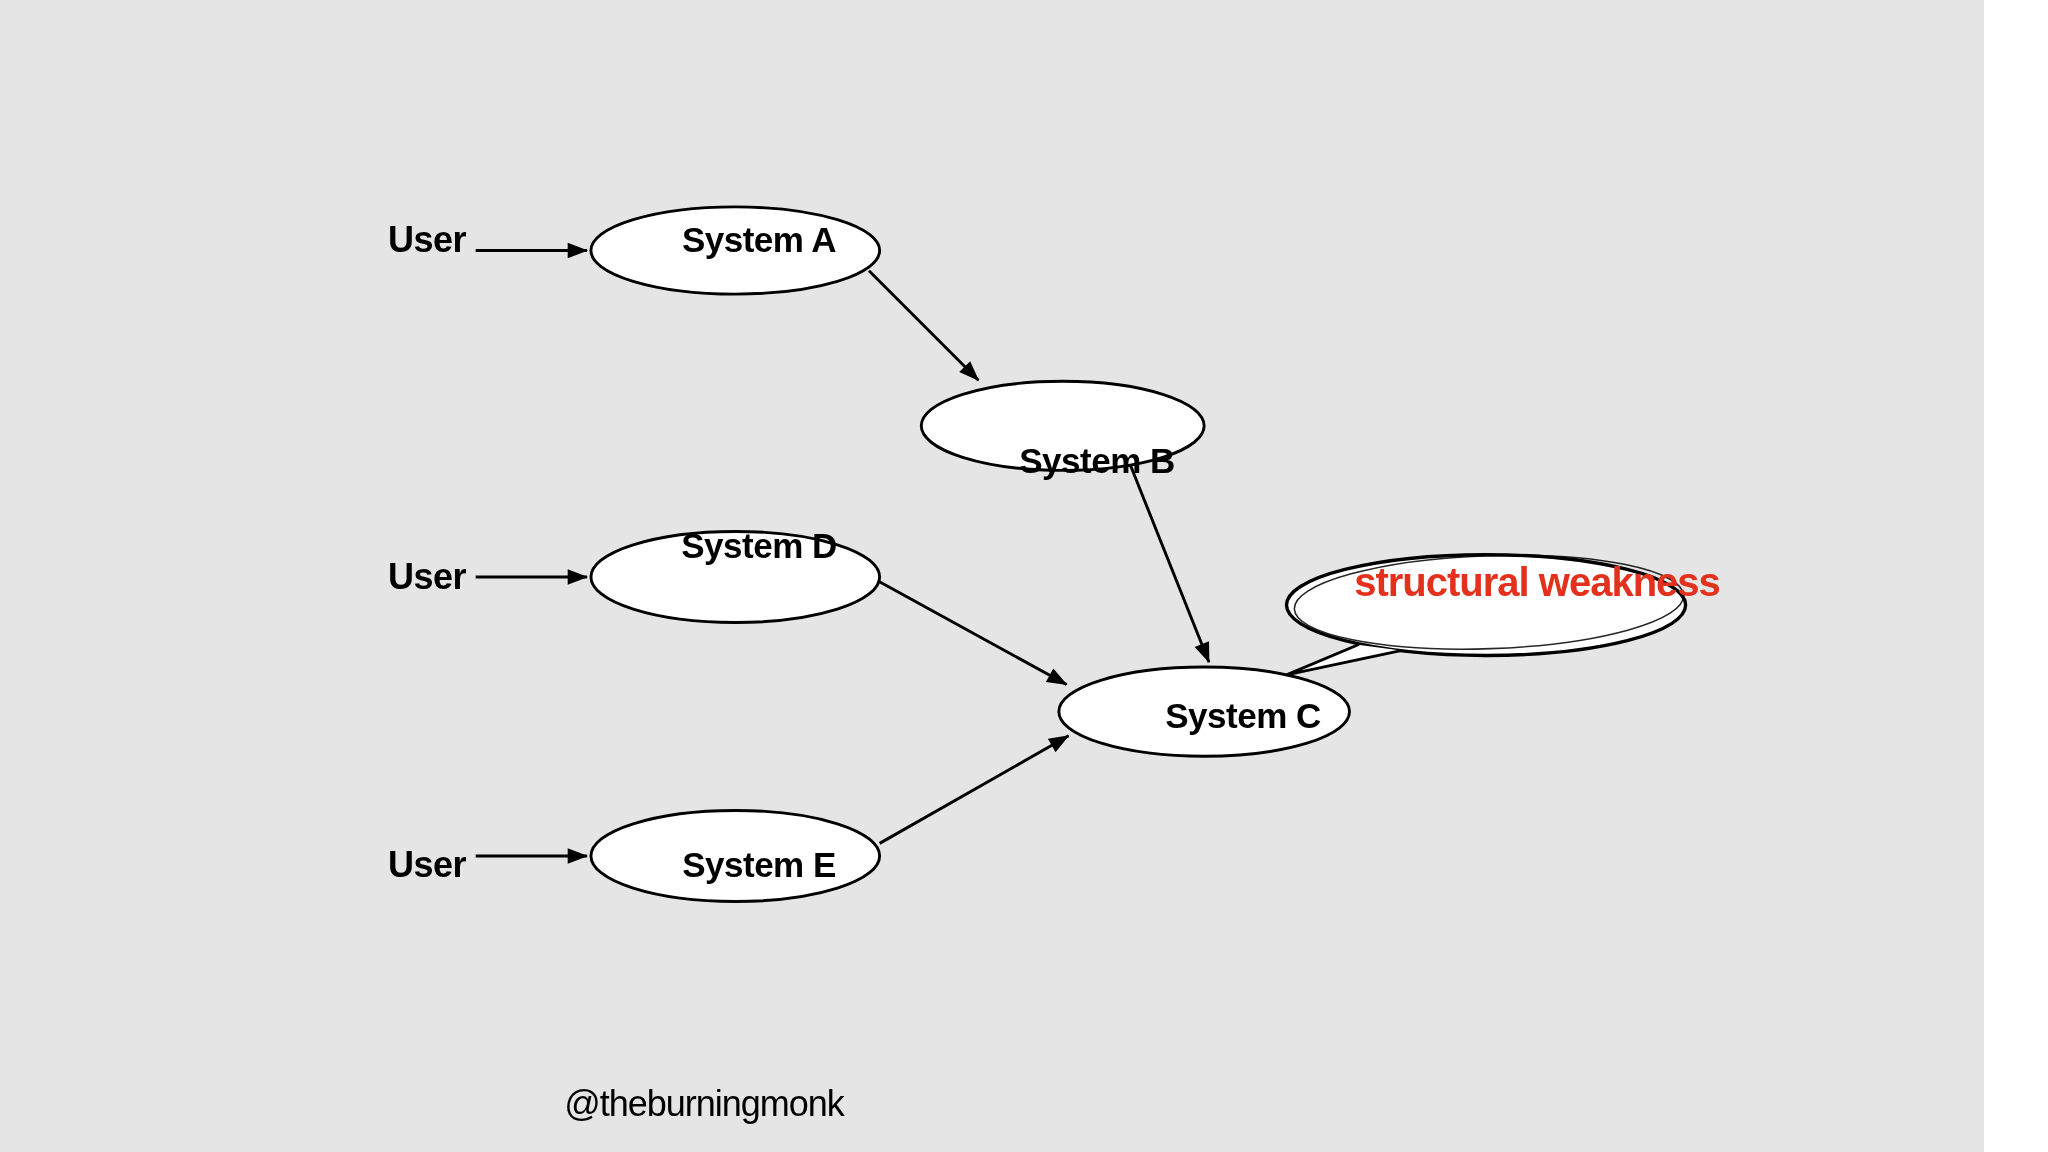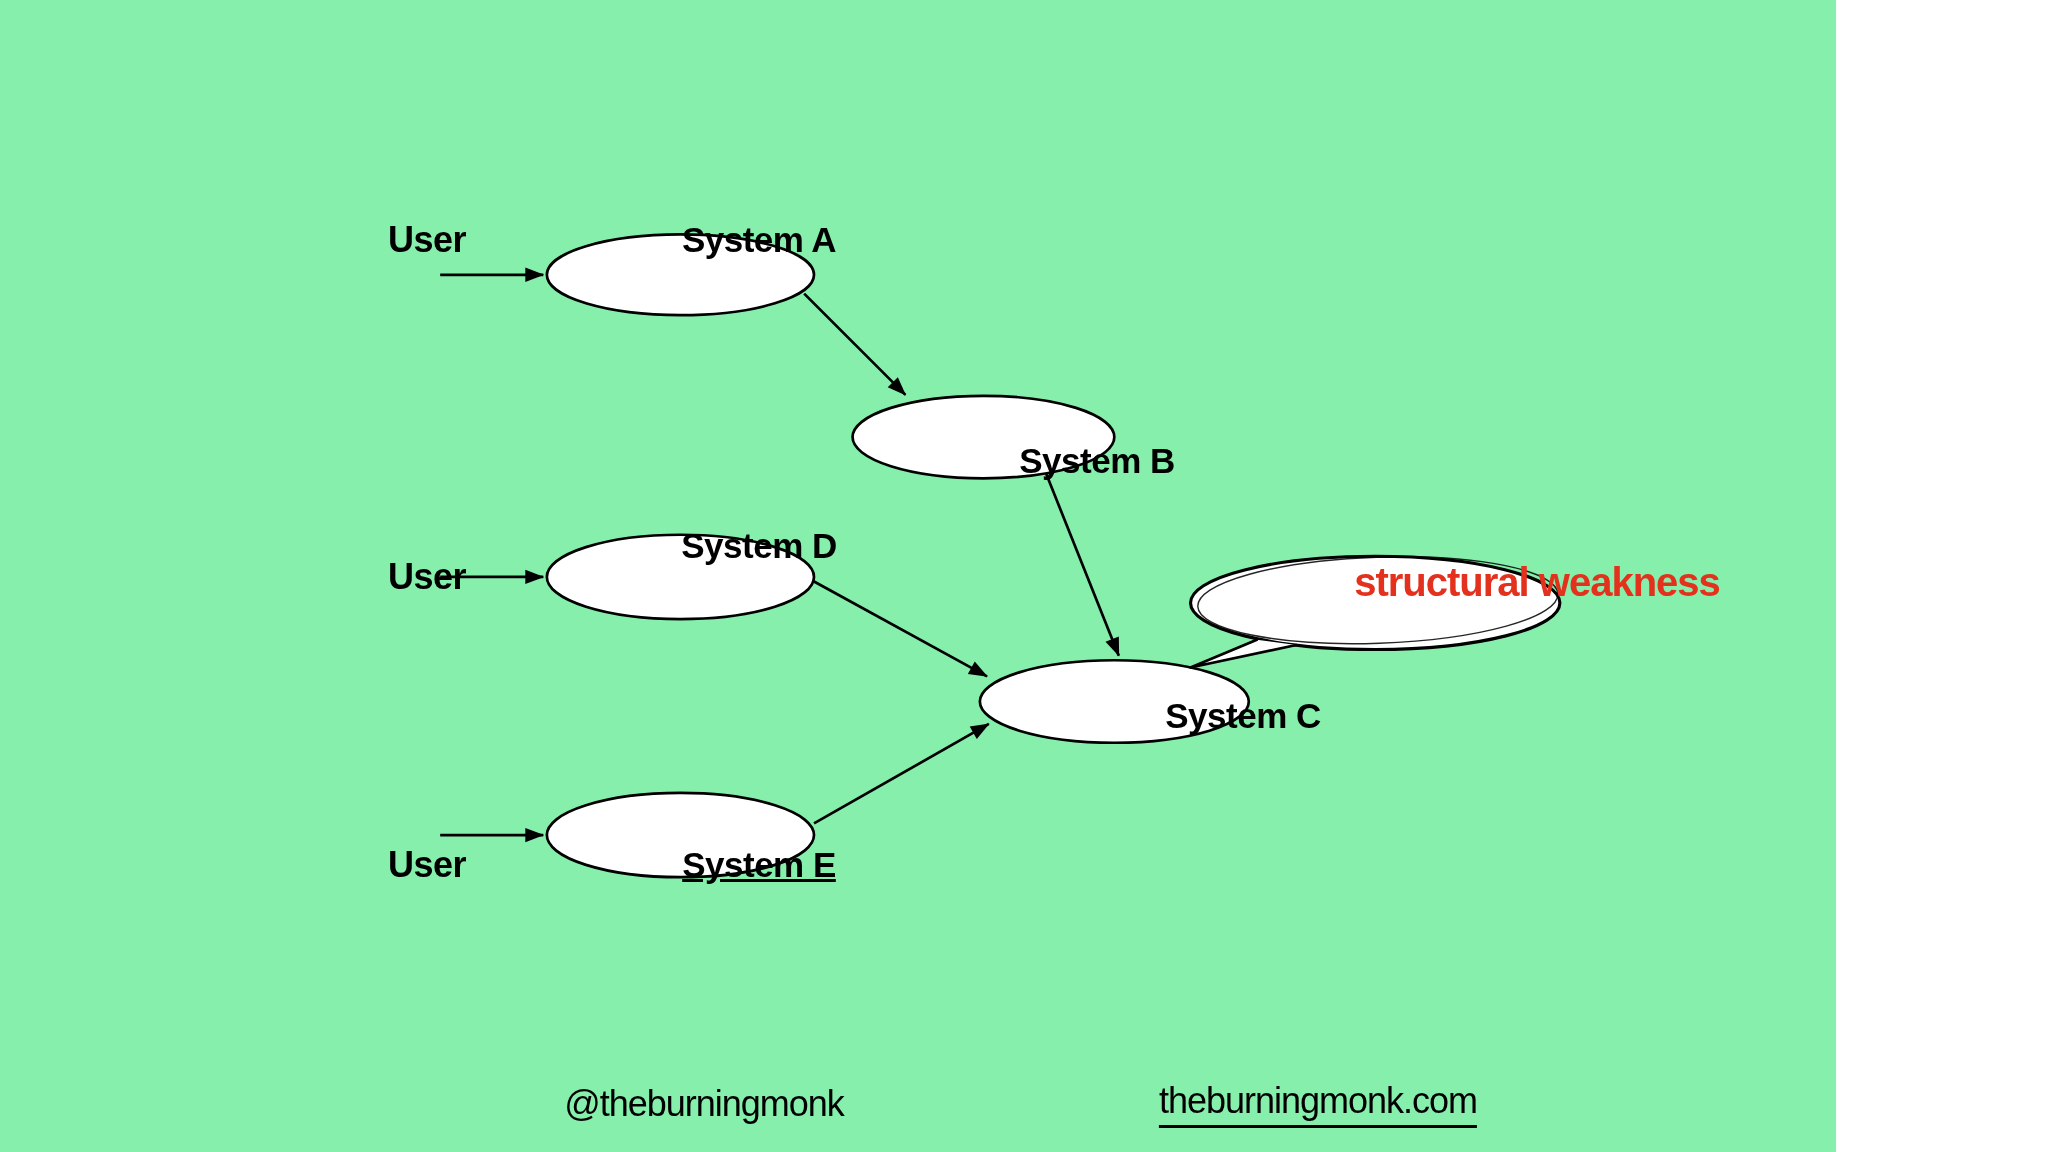--- a/index.html
+++ b/index.html
@@ -2,23 +2,23 @@
 <html><head>
 <meta charset="utf-8">
 <style>
   html, body {
     margin: 0;
     padding: 0;
     background: #ffffff;
   }
   .stage {
     position: relative;
-    width: 1836px;
+    width: 1984px;
     height: 1152px;
-    background: #86efac;
+    background: #e5e5e5;
     overflow: hidden;
     font-family: "Liberation Sans", sans-serif;
   }
   .stage svg {
     position: absolute;
     left: 0;
     top: 0;
     width: 100%;
     height: 100%;
   }
@@ -97,20 +97,19 @@
   </svg>
 
   <div class="label user-label" style="left:427px; top:240px;">User</div>
   <div class="label user-label" style="left:427px; top:577px;">User</div>
   <div class="label user-label" style="left:427px; top:865px;">User</div>
 
   <div class="label node-label" style="left:759px; top:240px;">System A</div>
   <div class="label node-label" style="left:1097px; top:421px;margin-top:40px;">System B</div>
   <div class="label node-label" style="left:1243px; top:716px;">System C</div>
   <div class="label node-label" style="left:759px; top:546px;">System D</div>
-  <div class="label node-label" style="left:759px; top:865px;text-decoration:underline;">System E</div>
+  <div class="label node-label" style="left:759px; top:865px;">System E</div>
 
   <div class="label annotation-label" style="left:1537px; top:582px;">structural weakness</div>
 
   <div class="label footer-label" style="left:704px; top:1104px;">@theburningmonk</div>
-  <div class="label footer-label footer-site" style="left:1318px; top:1104px;">theburningmonk.com</div>
 
 </div>
 
 </body></html>

